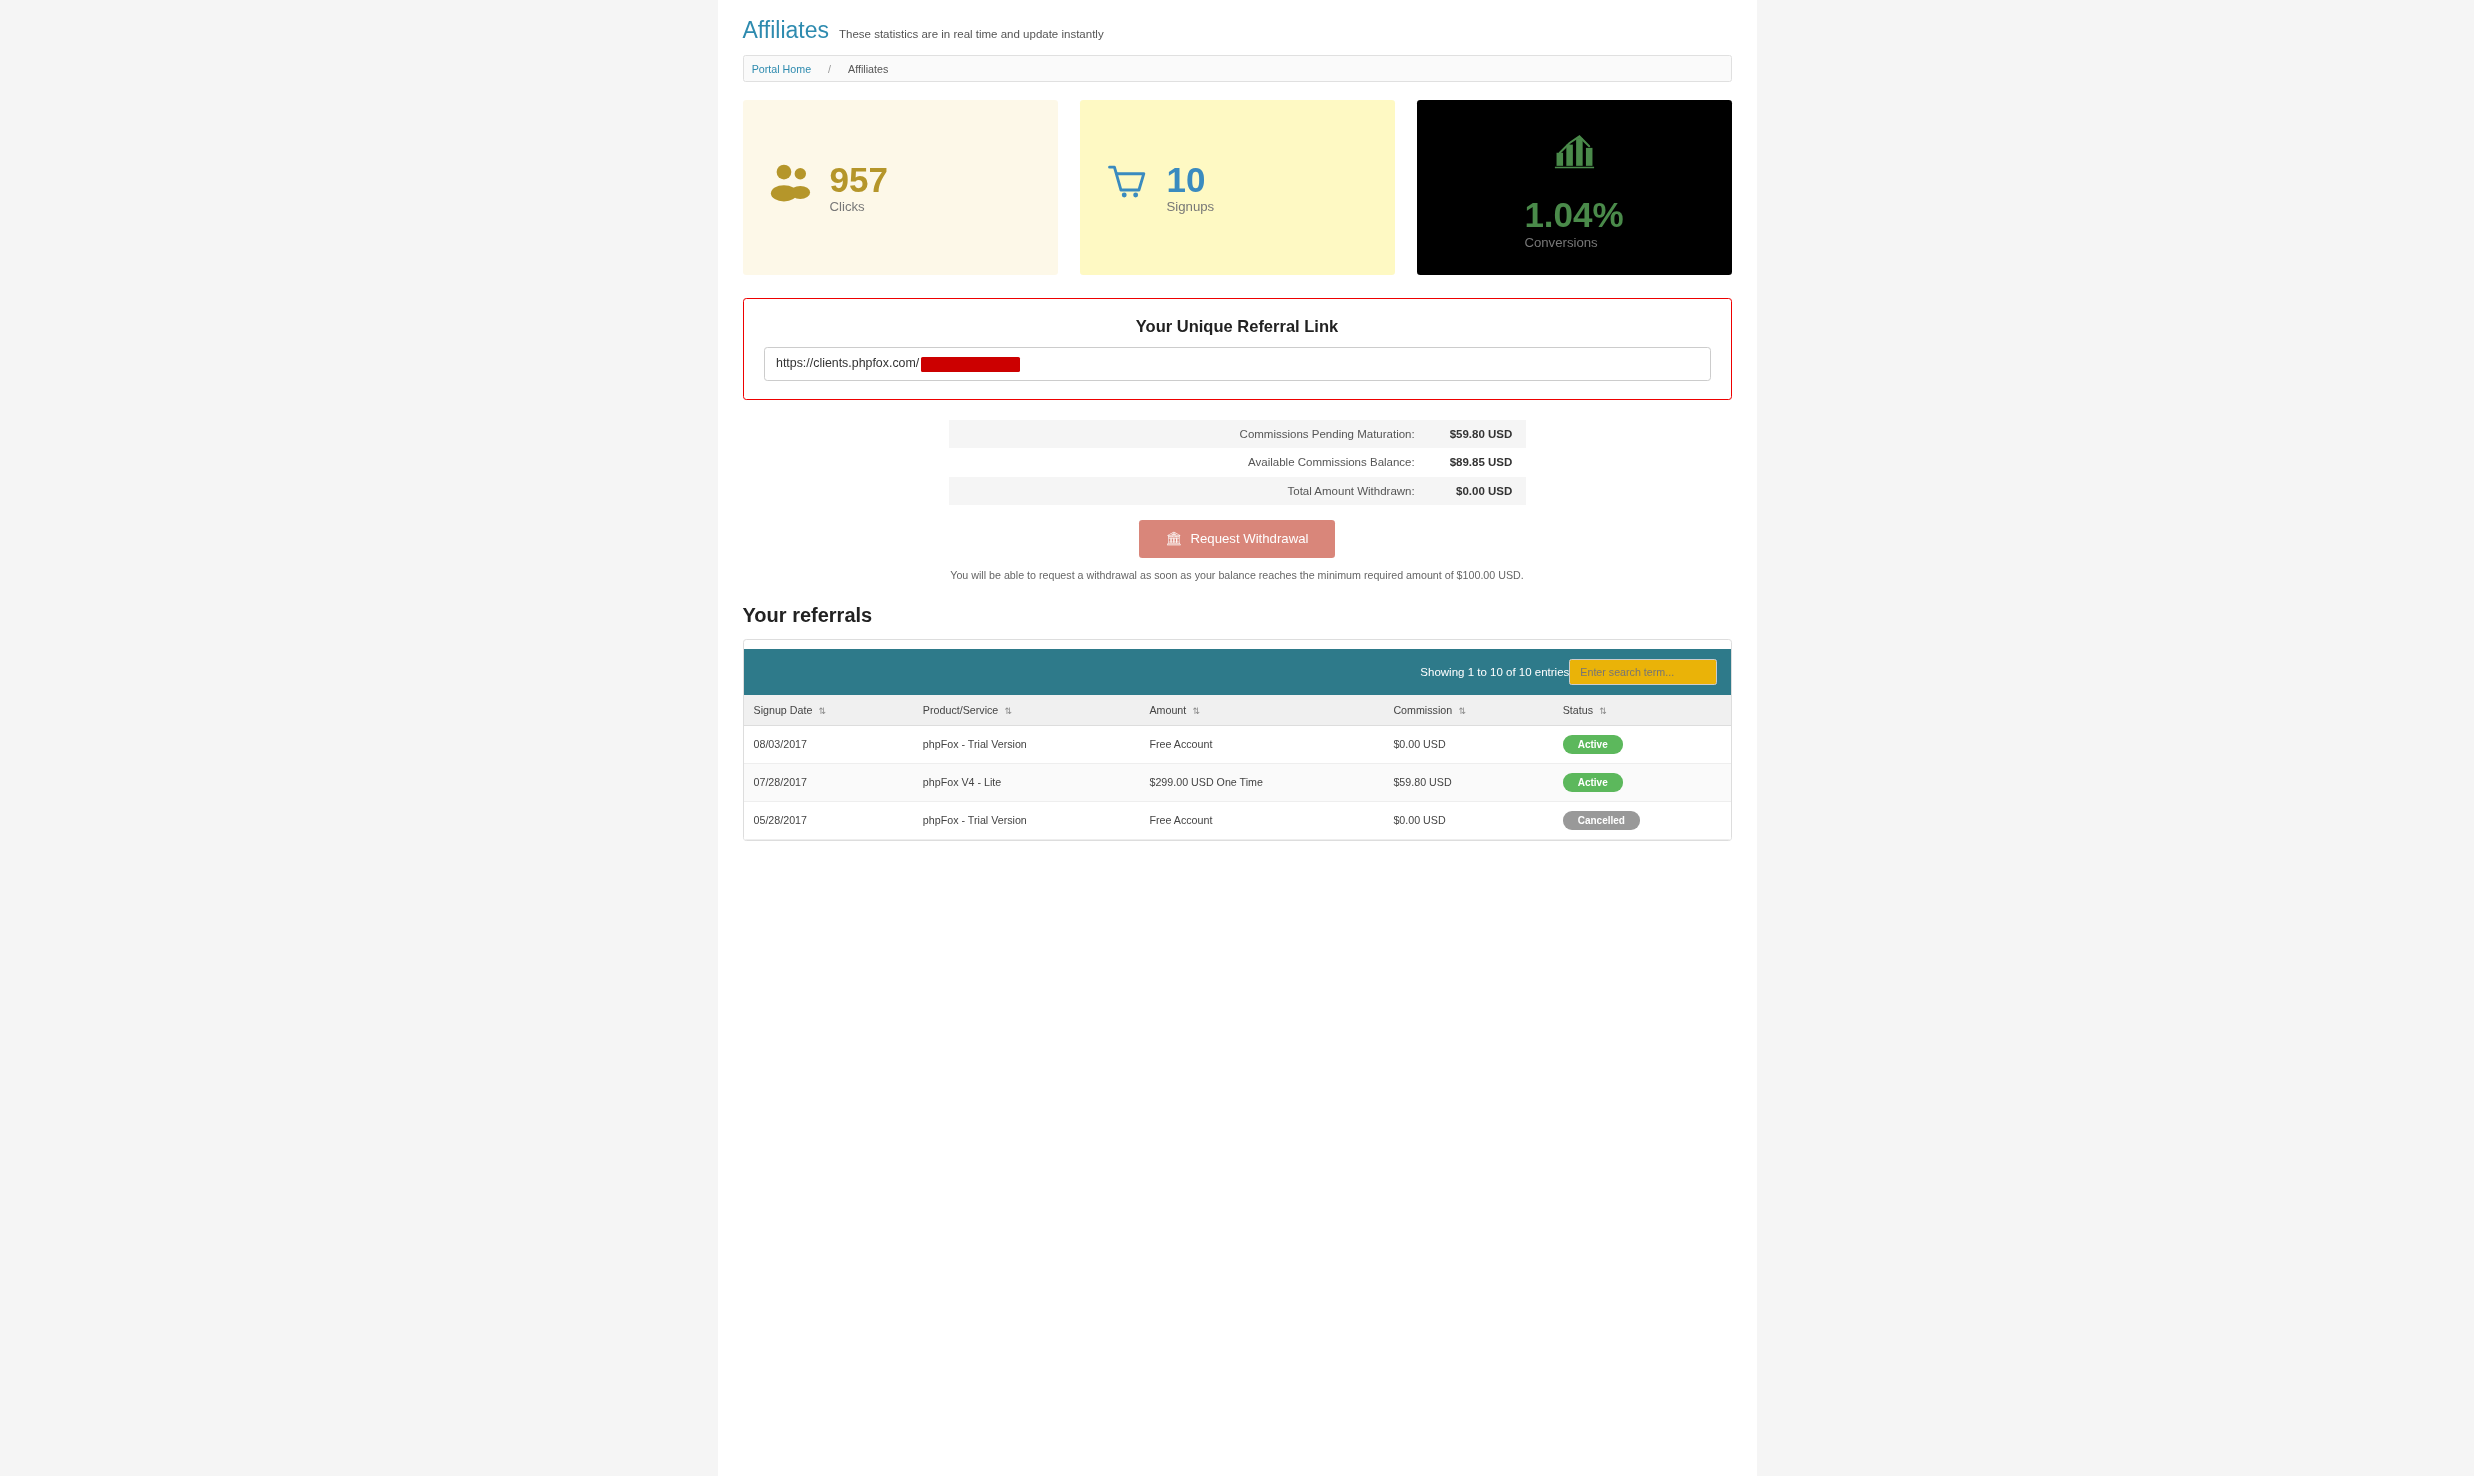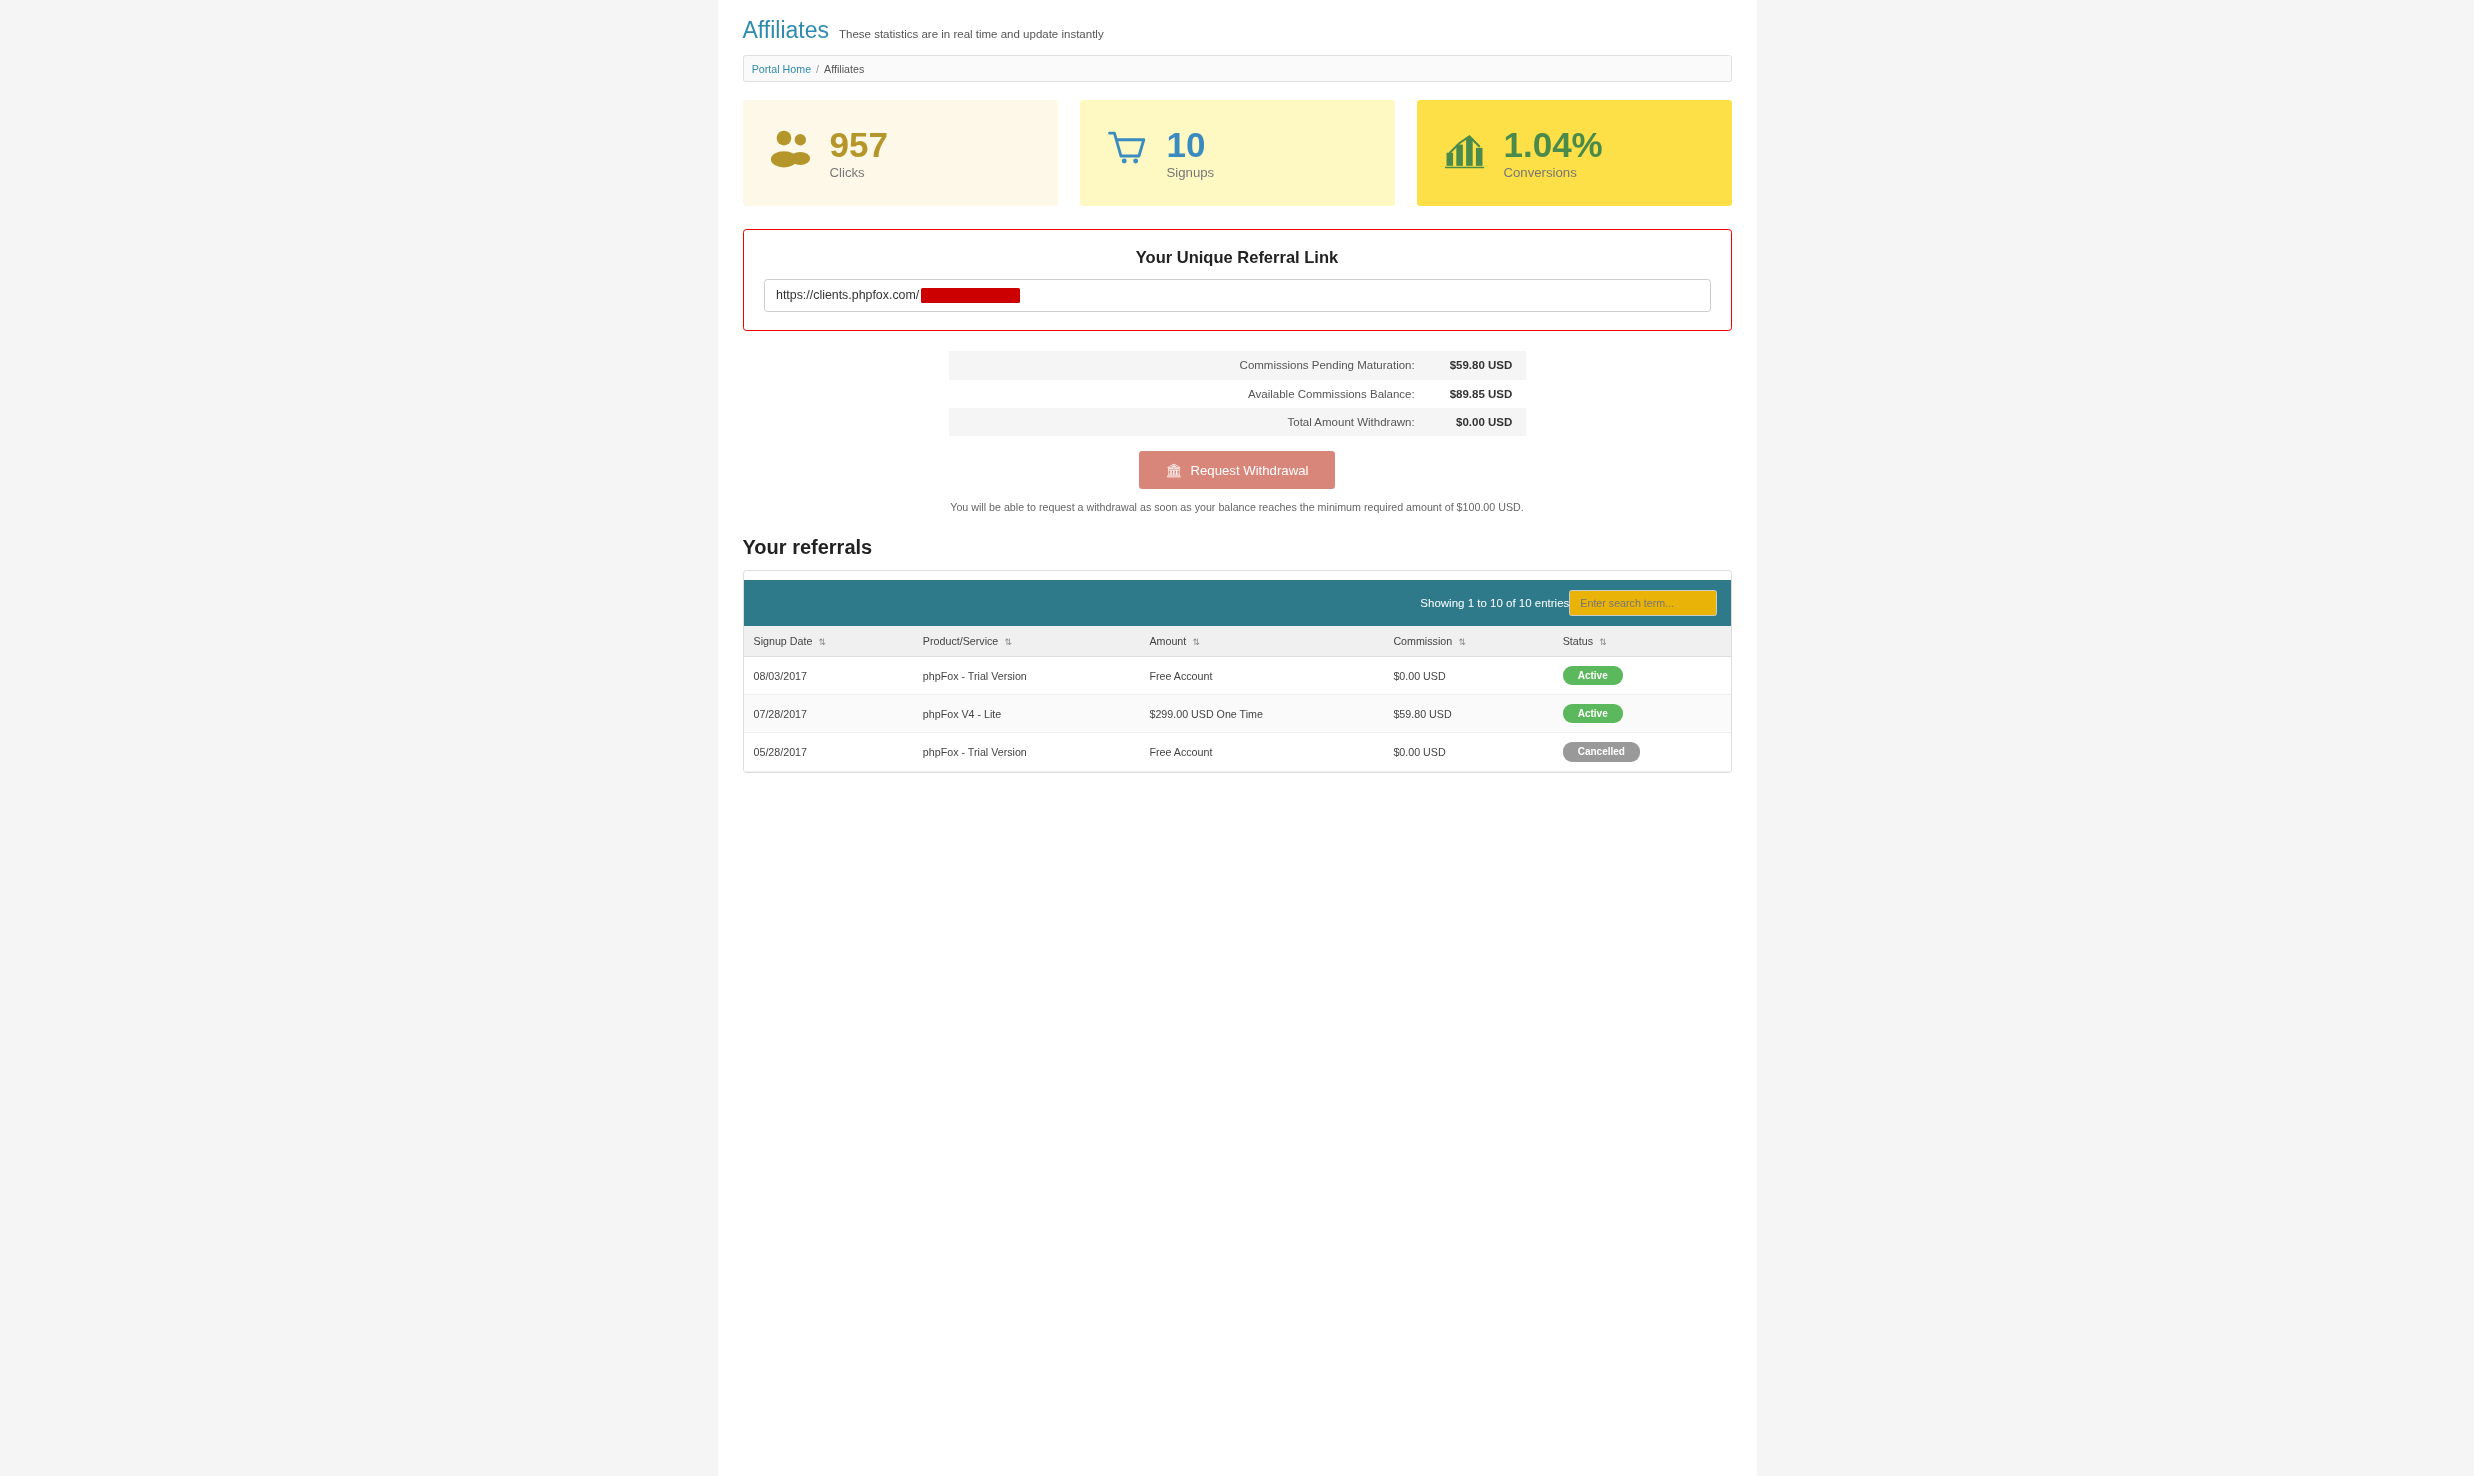--- a/index.html
+++ b/index.html
@@ -29,21 +29,21 @@
       font-weight: normal;
     }
     .page-subtitle {
       font-size: 11.5px;
       color: #555;
     }
     
     .breadcrumb {
       display: flex;
       align-items: center;
-      gap: 5px;
+      gap: 17px;
       font-size: 10.7px;
       color: #555;
       margin-bottom: 18px;
       padding: 6.6px 8.2px;
       border: 0.8px solid #e0e0e0;
       border-radius: 2.5px;
       background: #fafafa;
     }
     .breadcrumb a {
       color: #2e8baf;
@@ -61,21 +61,21 @@
       display: flex;
       align-items: center;
       gap: 15px;
       padding: 25px 23px;
       border-radius: 3.3px;
       margin-right: 10px;
     }
     .stat-card:last-child { margin-right: 0; }
     .stat-card.clicks { background: #fdf8e8; }
     .stat-card.signups { background: #fef9c3; }
-    .stat-card.conversions { background: #fde047; }
+    .stat-card.conversions { background: #000000; flex-direction: column; }
     .stat-icon {
       font-size: 43px;
       line-height: 1;
     }
     .stat-card.clicks .stat-icon { color: #b5962a; }
     .stat-card.signups .stat-icon { color: #3a8bbf; }
     .stat-card.conversions .stat-icon { color: #4a8a4a; }
     .stat-info {}
     .stat-number {
       font-size: 35px;

